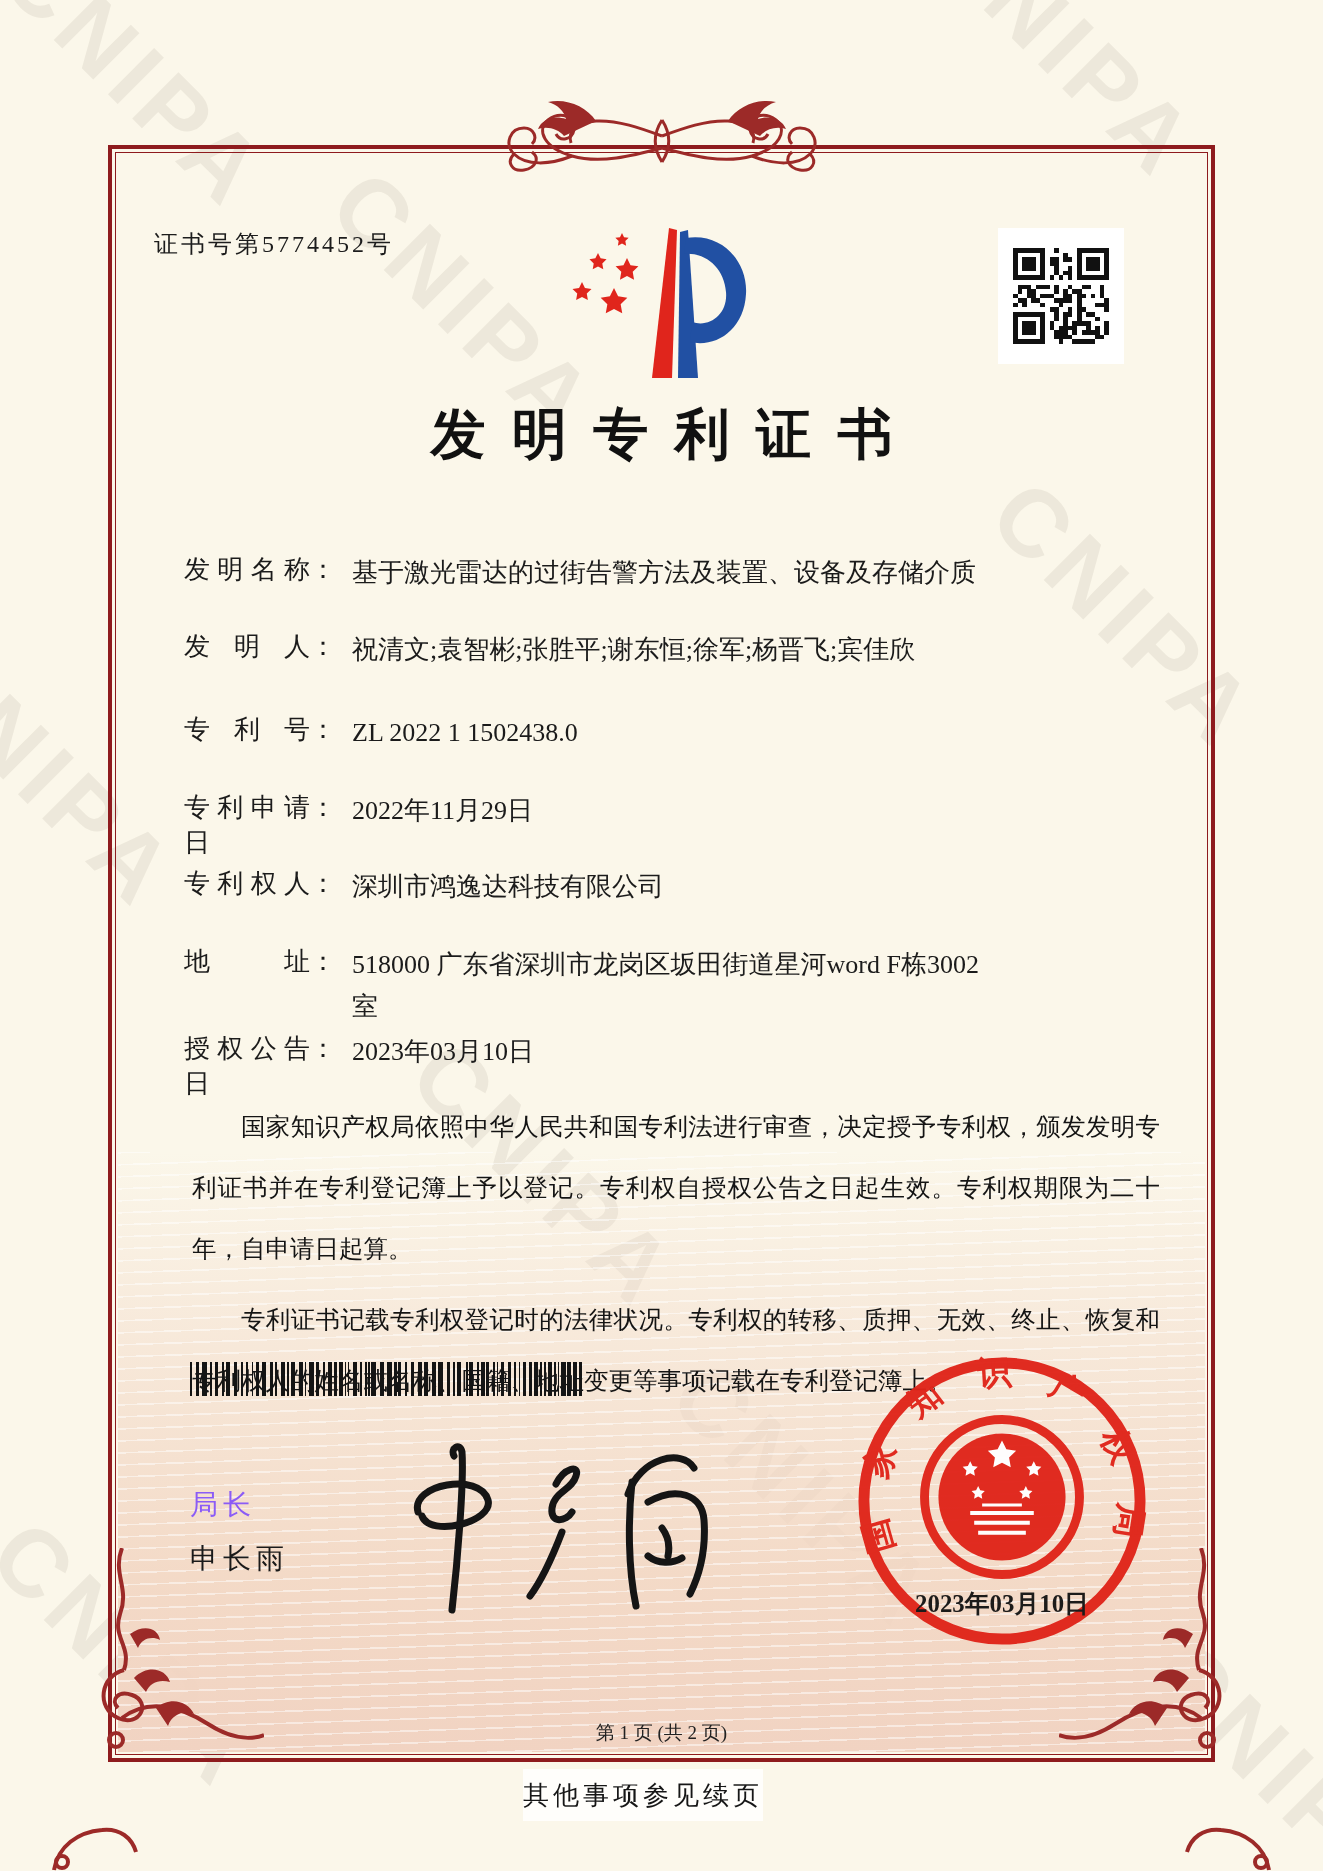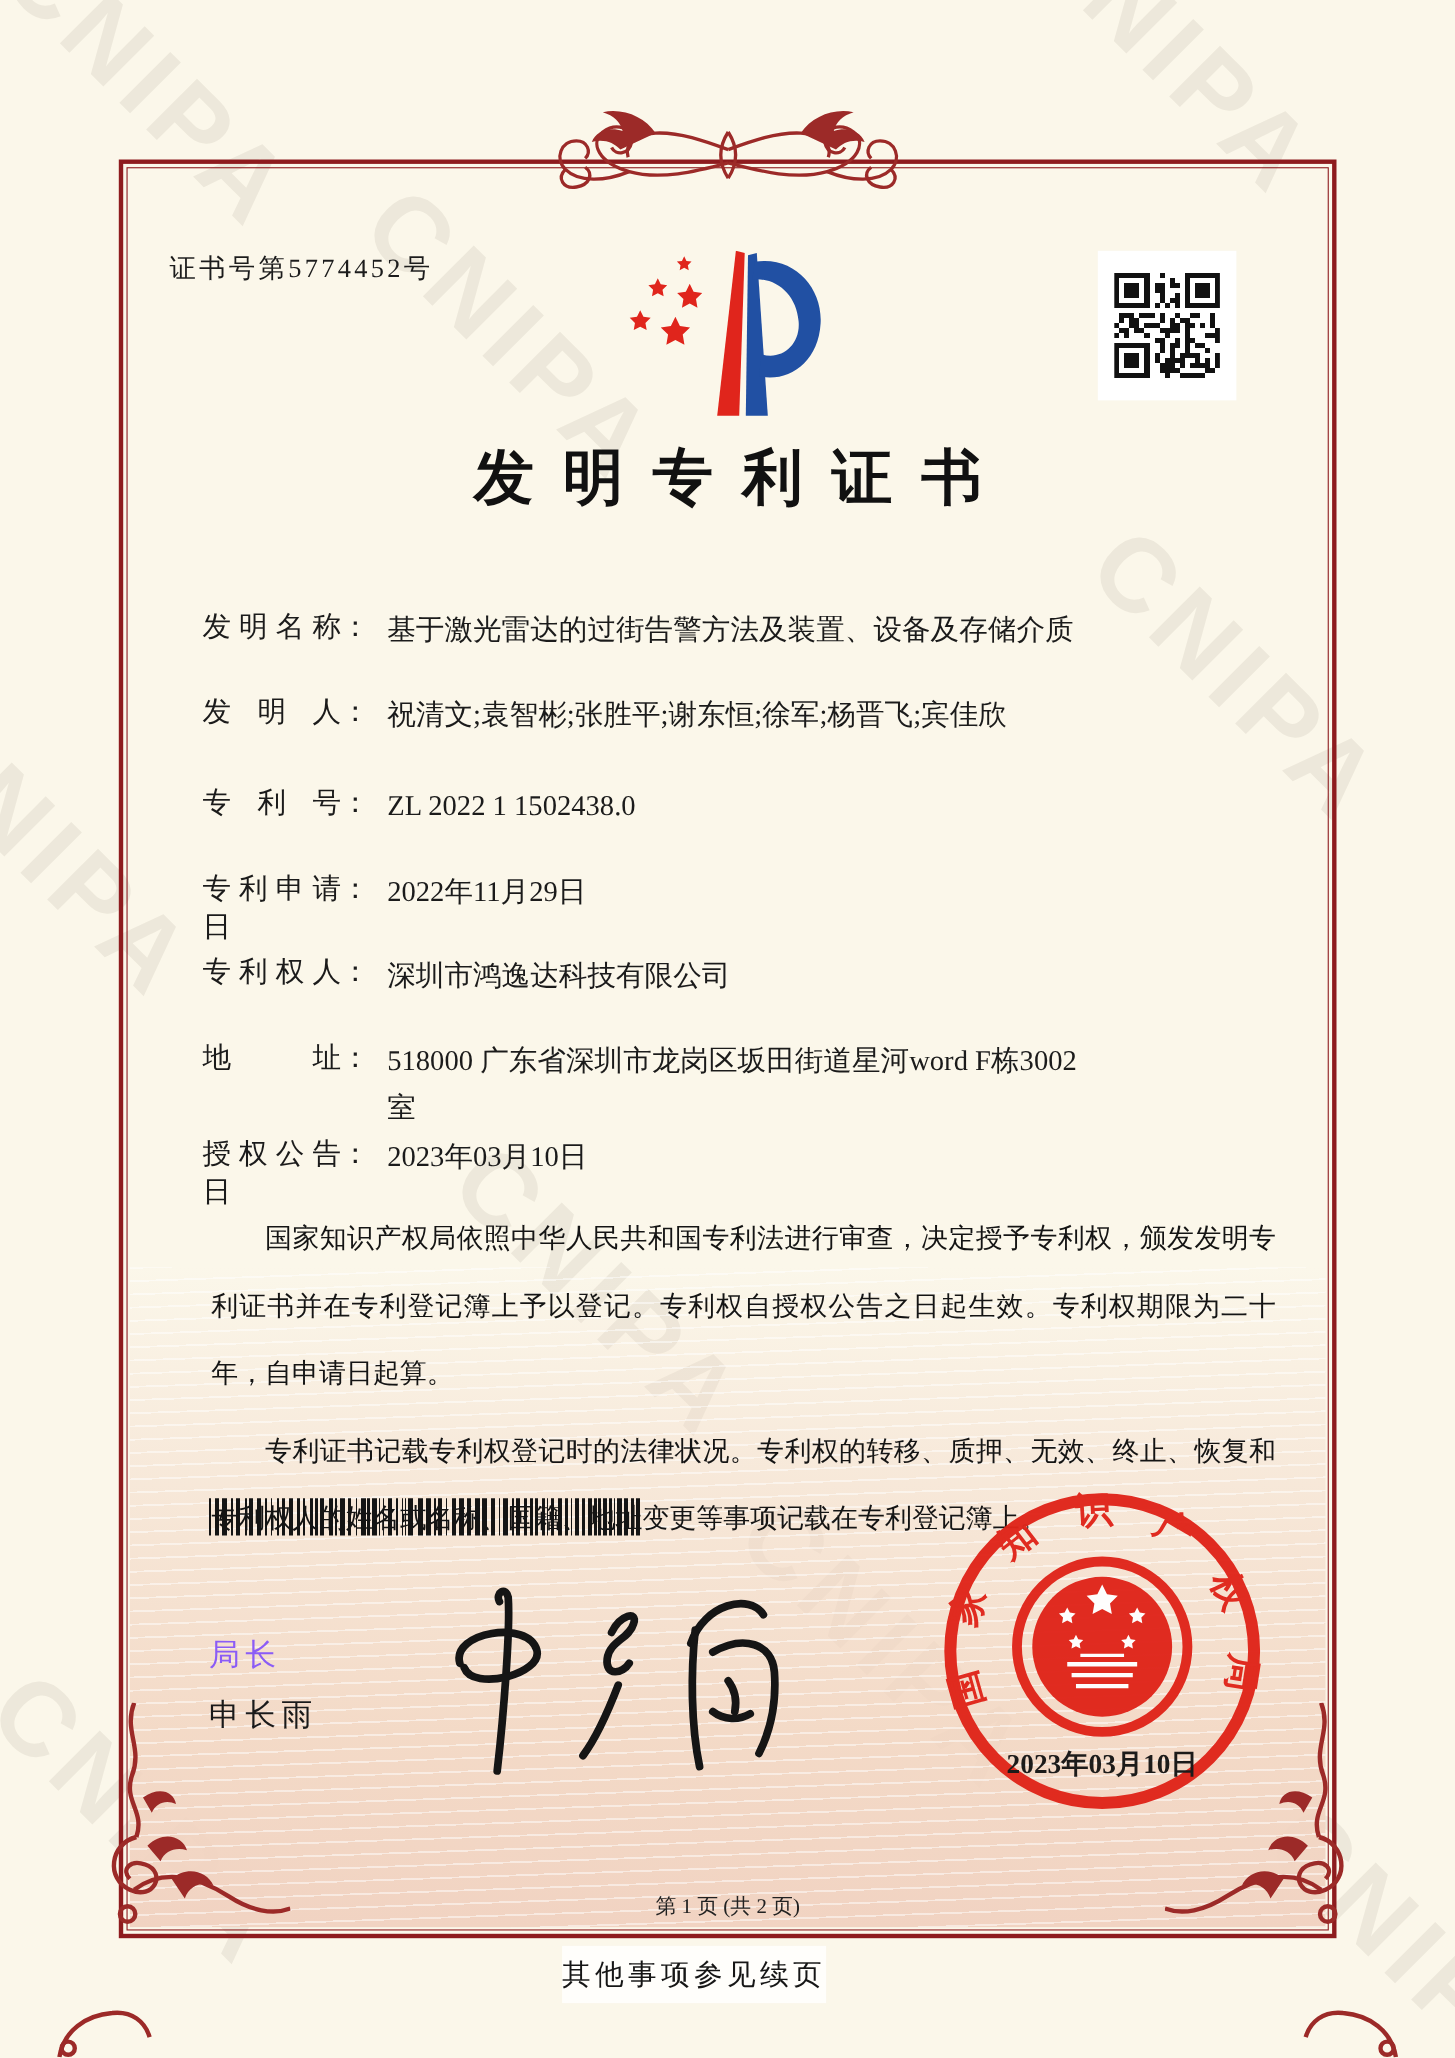--- a/index.html
+++ b/index.html
@@ -51,21 +51,21 @@
   .barcode{position:absolute;left:190px;top:1362px;}
   .director-title{position:absolute;left:190px;top:1486px;font-family:"Liberation Sans","DejaVu Sans",sans-serif;
      font-size:28px;font-weight:500;color:#8b5cf6;letter-spacing:5px;}
   .director-name{position:absolute;left:190px;top:1540px;font-family:"Liberation Sans","DejaVu Sans",sans-serif;
      font-size:28px;font-weight:500;color:#1a1a1a;letter-spacing:5px;}
   .signature{position:absolute;left:396px;top:1428px;}
   .seal{position:absolute;left:853px;top:1352px;opacity:0.96;}
 
   .page-num{position:absolute;left:108px;top:1720px;width:1107px;text-align:center;
             font-size:19px;color:#222;}
-  .cont-box{position:absolute;left:511px;top:1769px;width:240px;height:52px;background:#fffefb;
+  .cont-box{position:absolute;left:523px;top:1769px;width:240px;height:52px;background:#fffefb;
             display:flex;align-items:center;justify-content:center;}
   .cont-box span{font-size:26px;color:#161616;letter-spacing:4px;}
 </style>
 </head>
 <body>
 
 <div class="page">
 
   <div class="wm" style="left:-30px;top:20px;">CNIPA</div>
   <div class="wm" style="left:900px;top:-10px;">CNIPA</div>

